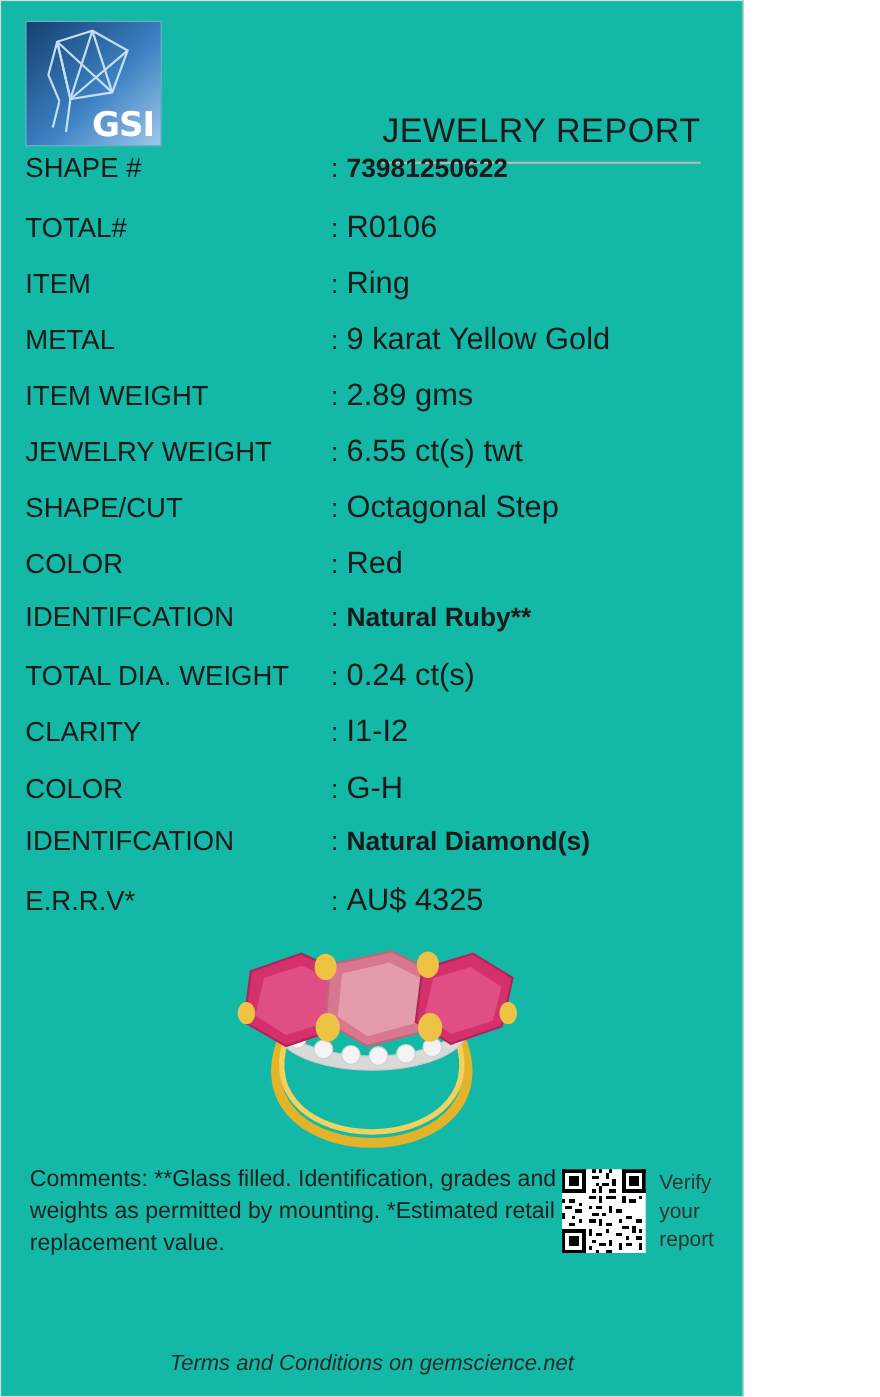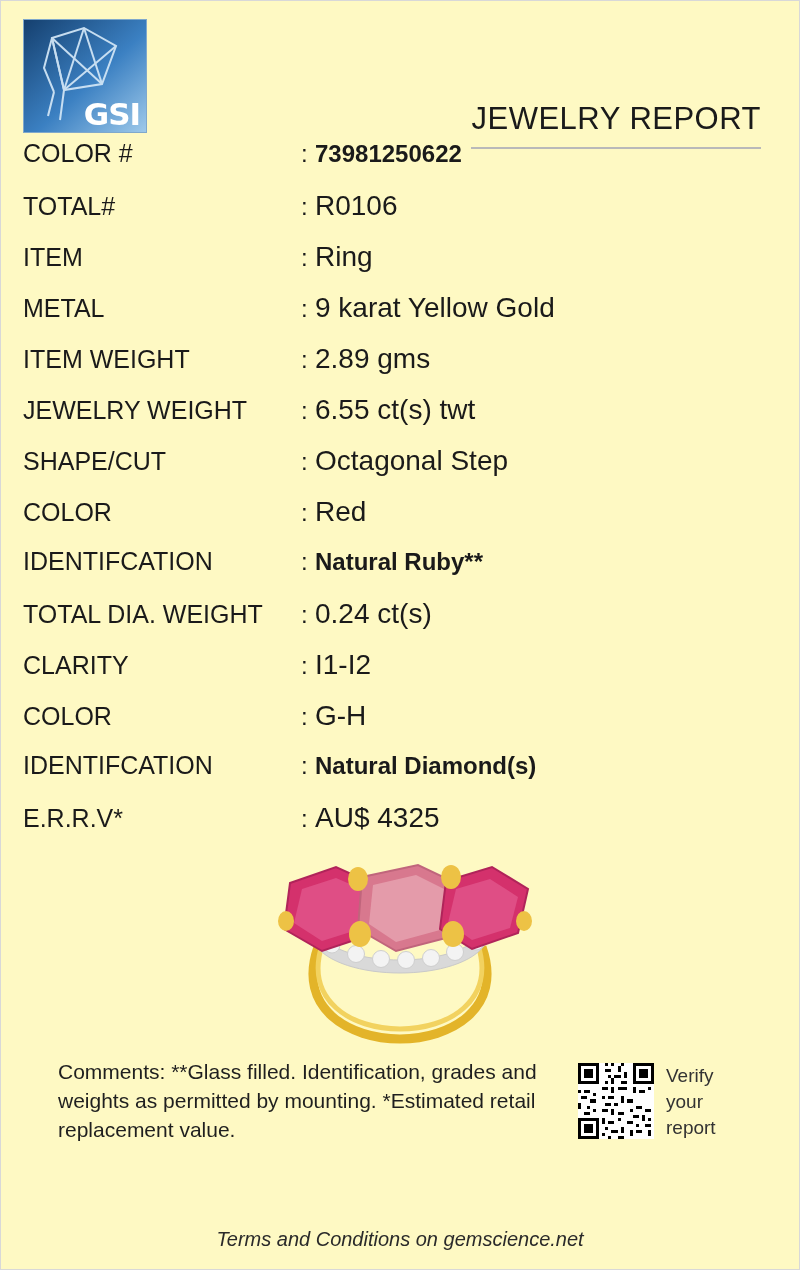--- a/index.html
+++ b/index.html
@@ -10,25 +10,25 @@
   body {
     width: 800px;
     height: 1270px;
     font-family: "Liberation Sans", sans-serif;
     color: #1a1a1a;
     position: relative;
     overflow: hidden;
   }
   .page {
     position: relative;
-    width: 800px;
+    width: 676px;
     height: 1270px;
     box-sizing: border-box;
     border: 1px solid #d8d8d8;
-    background: #fef9c3;
+    background: #14b8a6;
   }
 
   
   .header {
     display: flex;
     align-items: flex-start;
     padding: 18px 24px 0 22px;
     height: 128px;
     box-sizing: border-box;
   }
@@ -121,21 +121,20 @@
     left: 50%;
     top: 0;
     transform: translateX(-50%);
   }
 
   
   .comments-block {
     display: flex;
     align-items: flex-start;
     padding: 8px 26px 0 26px;
-    margin-left: 31px;
   }
   .comments-text {
     flex: 1 1 auto;
     font-size: 21px;
     line-height: 29px;
     color: #1f1f1f;
     max-width: 520px;
   }
   .verify-block {
     flex: 0 0 auto;
@@ -197,21 +196,21 @@
     </div>
     <div class="title-wrap">
       <div class="report-title">JEWELRY REPORT</div>
       <div class="title-rule"></div>
     </div>
   </div>
 
   <div class="specs">
 
     <div class="spec-row">
-      <div class="spec-label">COLOR #</div>
+      <div class="spec-label">SHAPE #</div>
       <div class="spec-colon">:</div>
       <div class="spec-value bold">73981250622</div>
     </div>
 
     <div class="spec-row">
       <div class="spec-label">TOTAL#</div>
       <div class="spec-colon">:</div>
       <div class="spec-value">R0106</div>
     </div>
 

